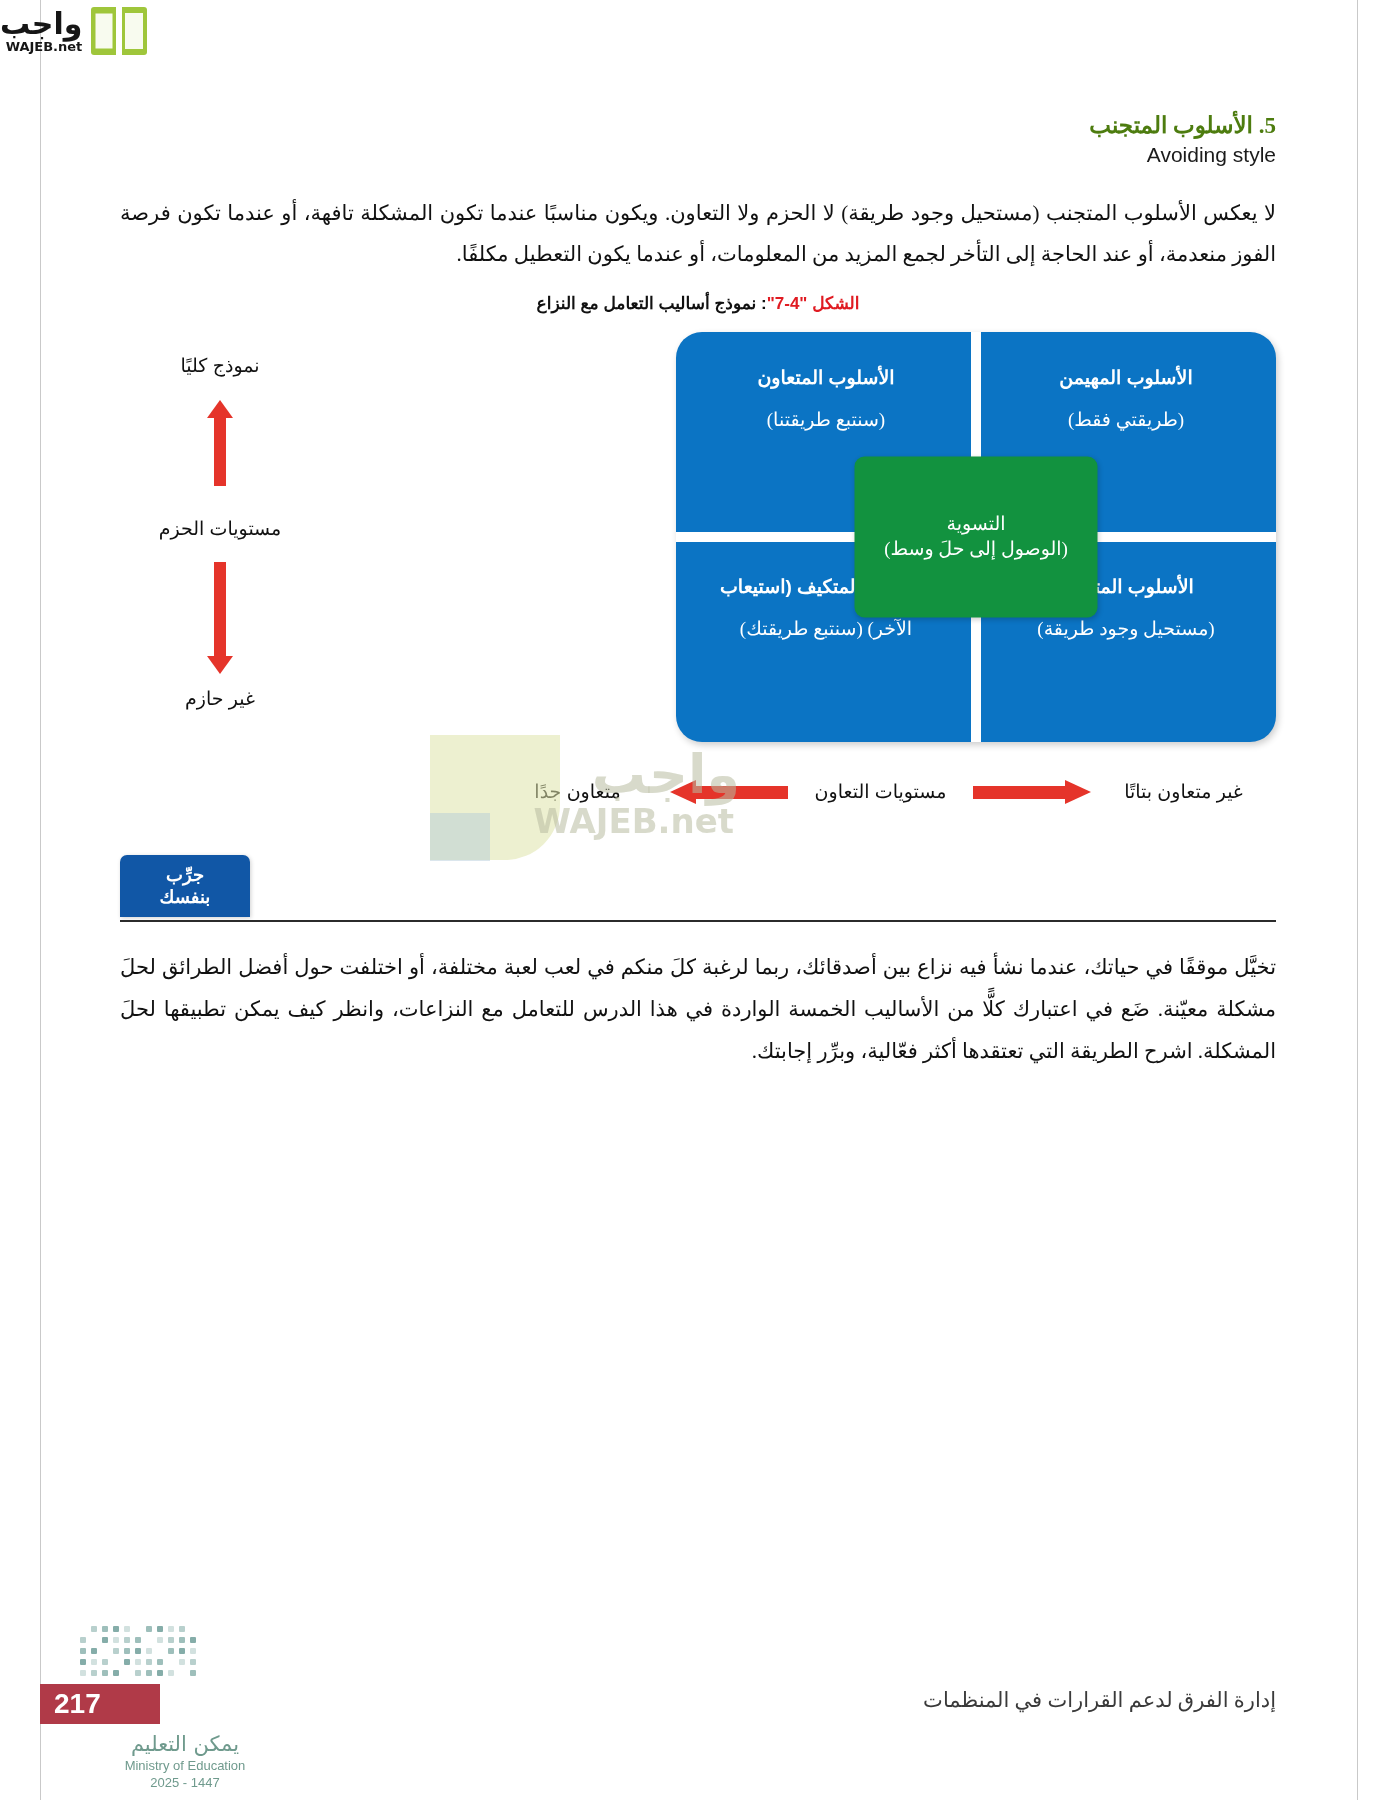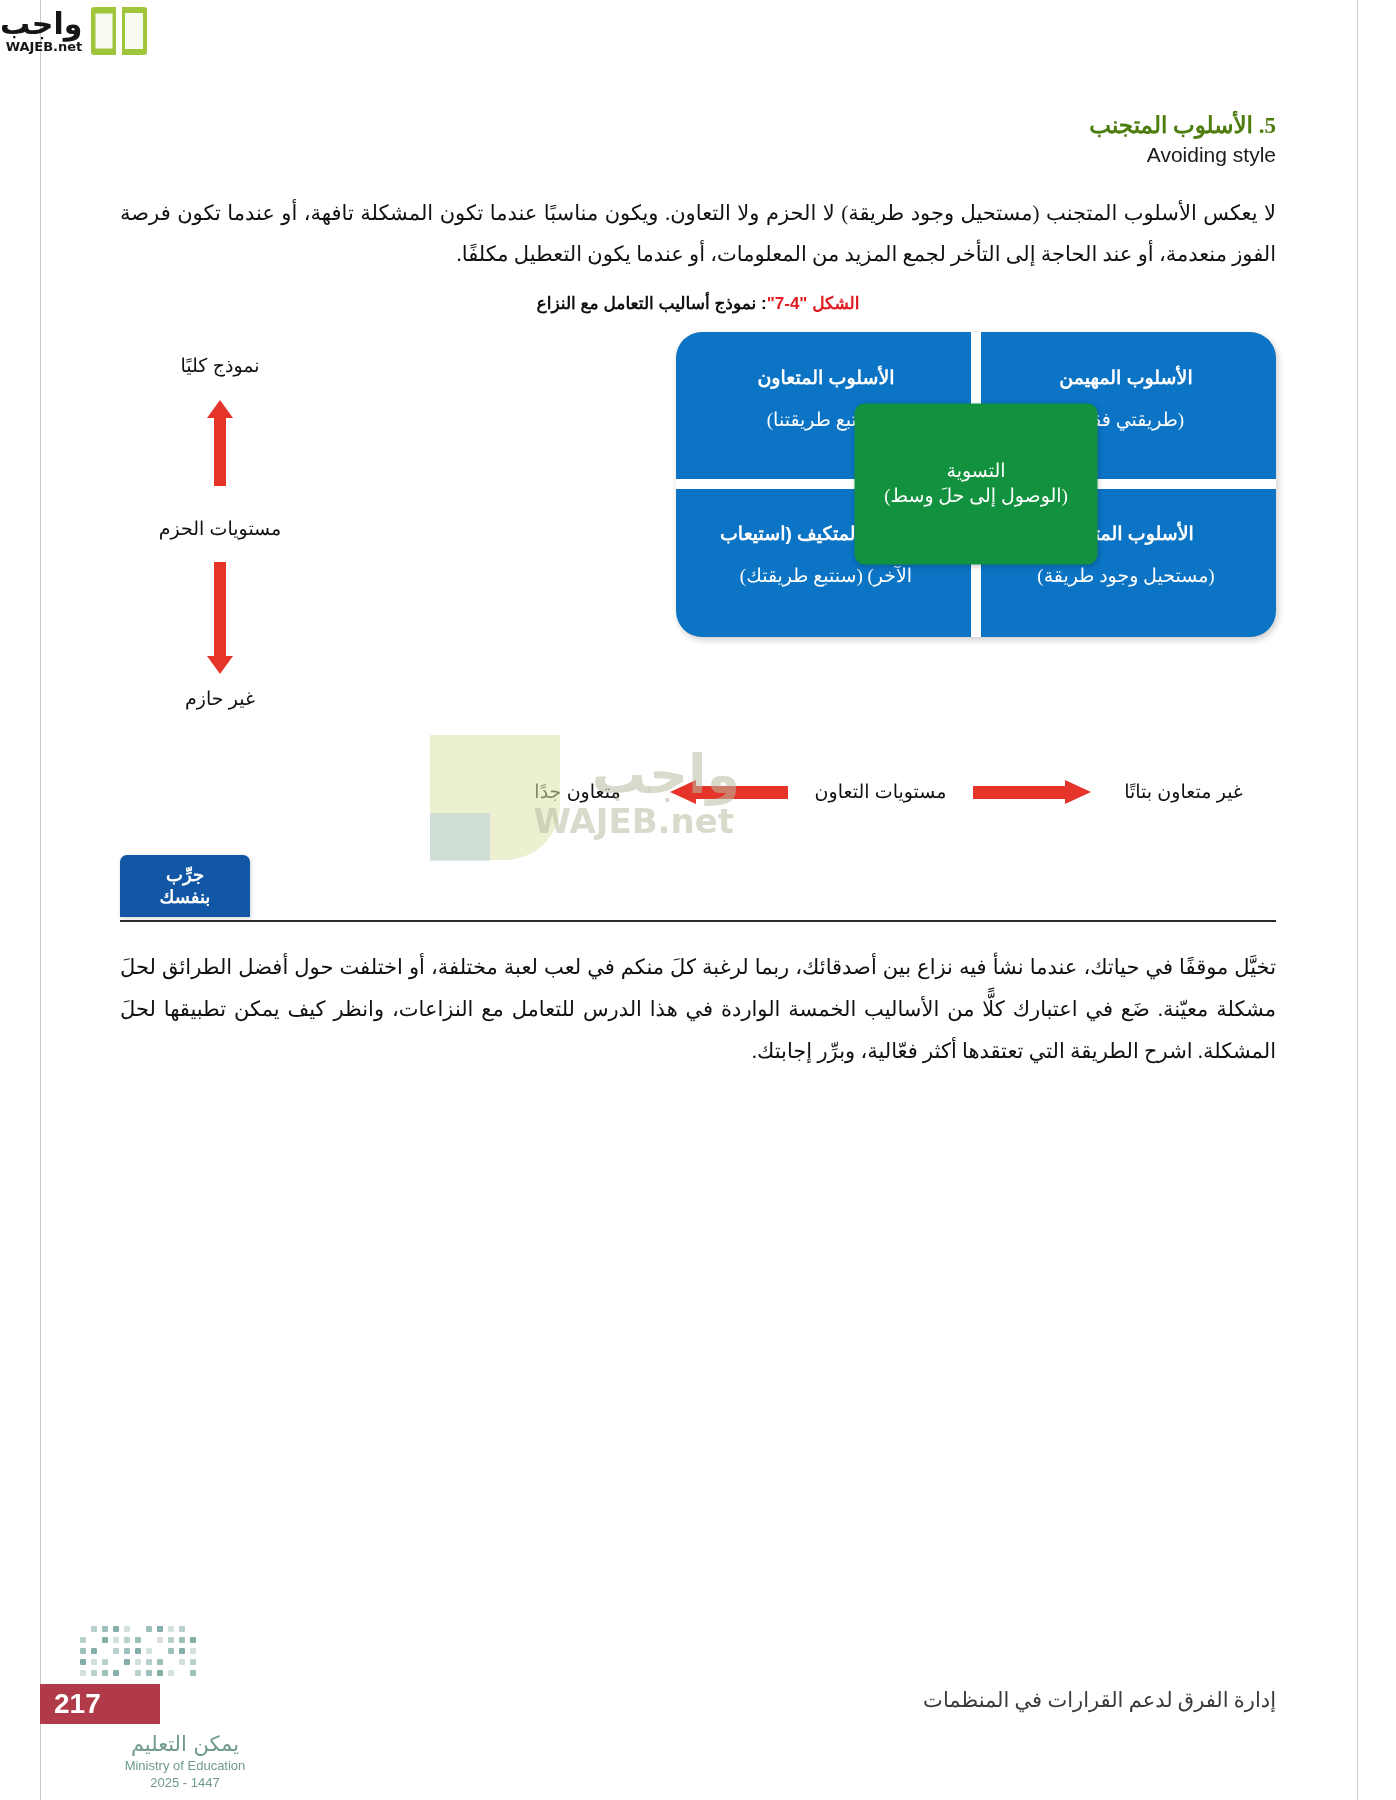--- a/index.html
+++ b/index.html
@@ -107,21 +107,21 @@
     position: relative;
     margin-top: 18px;
     height: 600px;
   }
 
   .matrix {
     position: absolute;
     right: 0px;
     top: 0px;
     width: 600px;
-    height: 305px;
+    height: 410px;
     background: #0b74c4;
     border-radius: 26px;
     box-shadow: 2px 3px 7px rgba(0,0,0,0.20);
   }
   
   .matrix .v-div {
     position: absolute;
     left: 50%; margin-left: -5px;
     top: 0; bottom: 0;
     width: 10px; background: #ffffff;

